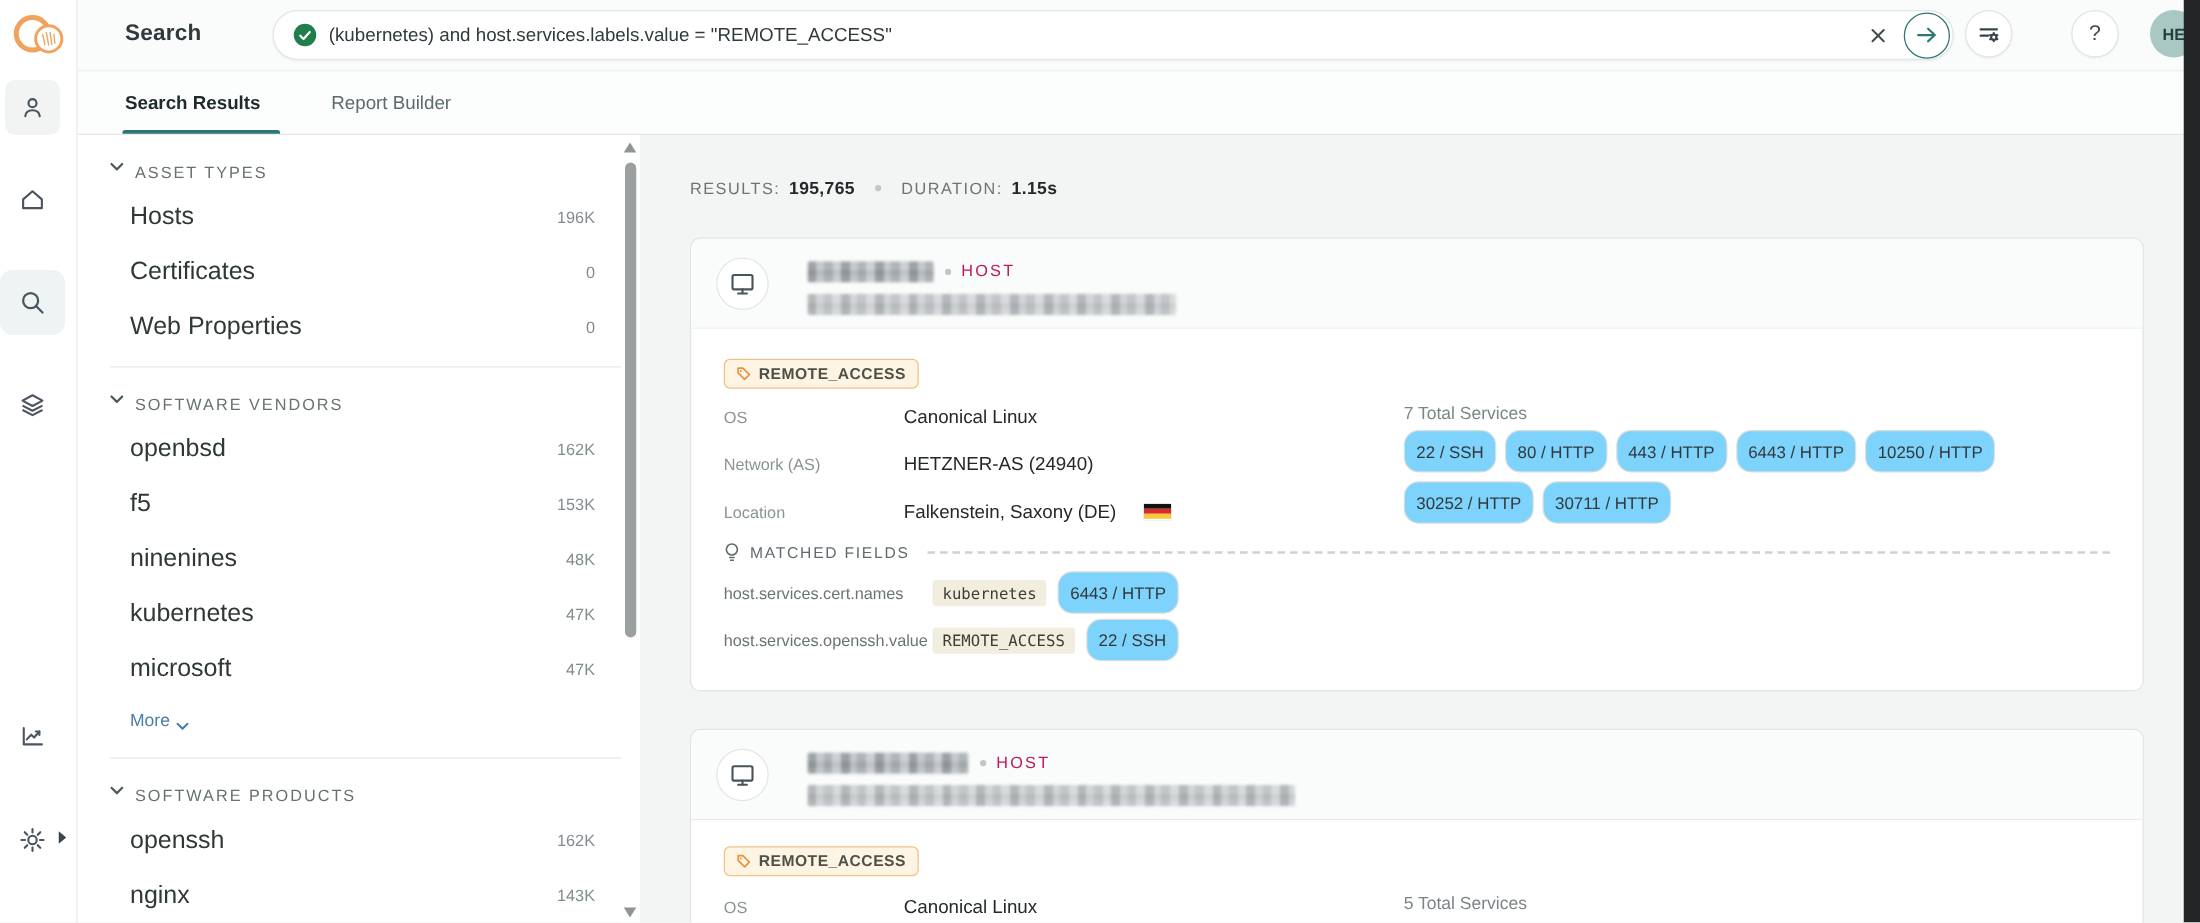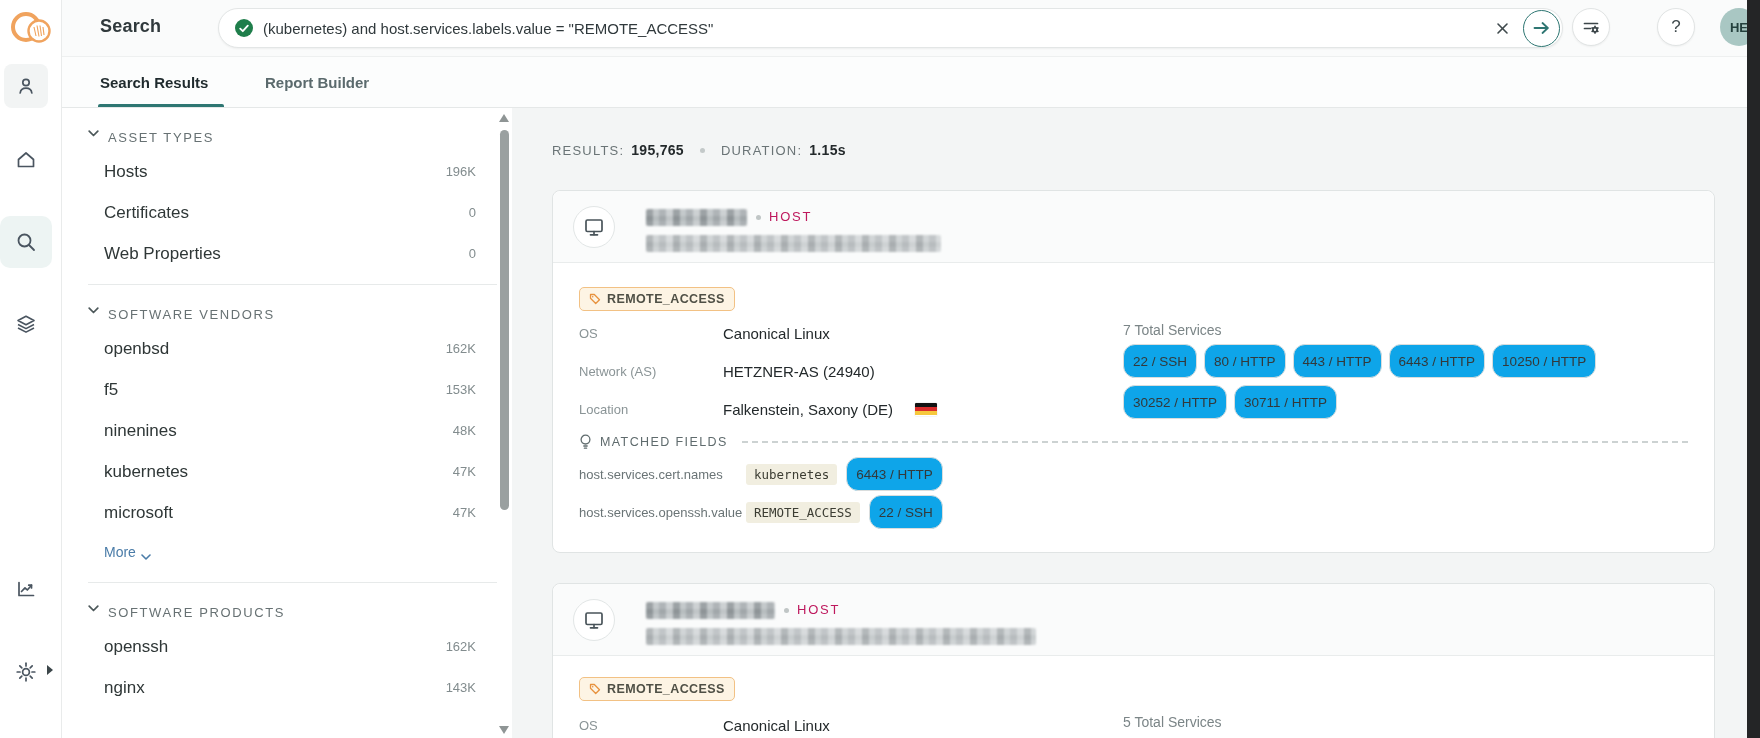--- a/index.html
+++ b/index.html
@@ -23,32 +23,32 @@
   #query-input { flex:1; border:none; outline:none; background:transparent; font-size:15px; color:#30393c; margin-left:10px; font-family:"Liberation Sans",sans-serif; }
   .pill-x { width:30px; height:30px; margin-right:6px; display:flex; align-items:center; justify-content:center; cursor:pointer; }
   .run-btn { width:37px; height:37px; border-radius:50%; border:1.6px solid #2e7672; background:#fff; margin-right:2px; display:flex; align-items:center; justify-content:center; cursor:pointer; flex:0 0 auto; }
   .round-btn { position:absolute; top:8px; width:38px; height:38px; border-radius:50%; background:#fff; border:1px solid #e1e4e4; box-shadow:0 1px 2px rgba(0,0,0,.05); display:flex; align-items:center; justify-content:center; cursor:pointer; }
   #filter-btn { left:1510px; }
   #help-btn { left:1595px; font-size:17px; color:#3f4a4d; font-weight:400; }
   #avatar { position:absolute; left:1658px; top:8px; width:38px; height:38px; border-radius:50%; background:#a9c7c3; display:flex; align-items:center; justify-content:center; font-size:13px; font-weight:700; color:#24403d; cursor:pointer; }
 
   
   #tabstrip { position:absolute; left:62px; top:57px; right:13px; height:51px; background:#fcfdfd; border-bottom:1px solid #e5e8e8; z-index:9; }
-  .tab { position:absolute; top:0; height:50px; display:flex; align-items:center; font-size:15px; cursor:pointer;font-weight:bold; }
+  .tab { position:absolute; top:0; height:50px; display:flex; align-items:center; font-size:15px; cursor:pointer; }
   #tab-0 { left:38px; font-weight:700; color:#1f2a2d; }
   #tab-1 { left:203px; color:#5b6a6d; }
   #tab-underline { position:absolute; left:36px; bottom:0; width:126px; height:3px; background:#2e7672; border-radius:2px 2px 0 0; }
 
   
   #facet-panel { position:absolute; left:62px; top:108px; width:450px; height:630px; background:#fff; z-index:5; overflow:hidden; }
   .facet-section { padding-top:16px; }
   .facet-header { display:flex; align-items:flex-start; gap:9px; padding:6px 0 6px 26px; cursor:pointer; }
   .facet-header span { font-size:13px; letter-spacing:1.6px; color:#677173; }
   .facet-item { display:flex; align-items:center; justify-content:space-between; padding:10.5px 36px 10.5px 42px; cursor:pointer; }
-  .fi-label { font-size:17px; color:#2f3737; }
+  .fi-label { font-size:20px; color:#2f3737; }
   .fi-count { font-size:13px; color:#828c8e; }
   .facet-divider { border-top:1px solid #e7eaea; margin:10px 15px 0 26px; }
   .more-link { display:flex; align-items:flex-end; gap:5px; padding:11px 0 12px 42px; color:#4a7ca8; font-size:14px; cursor:pointer; }
 
   
   #facet-scroll { position:absolute; left:497px; top:108px; width:15px; height:630px; background:#fff; z-index:6; }
   .scroll-thumb { position:absolute; left:3px; top:22px; width:9px; height:380px; background:#9aa0a0; border-radius:5px; cursor:pointer; }
   .tri-up { position:absolute; left:2px; top:6px; width:0; height:0; border-left:5.5px solid transparent; border-right:5.5px solid transparent; border-bottom:8px solid #8f9595; cursor:pointer; }
   .tri-down { position:absolute; left:2px; bottom:4px; width:0; height:0; border-left:5.5px solid transparent; border-right:5.5px solid transparent; border-top:8px solid #8f9595; cursor:pointer; }
 
@@ -75,21 +75,21 @@
   .tag-chip span { font-size:12.5px; font-weight:600; color:#4f5046; letter-spacing:.4px; }
 
   .frow { position:absolute; left:26px; height:20px; display:flex; align-items:center; }
   .frow .flabel { width:144px; font-size:13px; color:#8a9496; }
   .frow .fvalue { font-size:15px; color:#23292b; }
   .flag-de { width:22px; height:13px; margin-left:22px; display:inline-block; border-radius:1px; overflow:hidden; box-shadow:0 0 0 .5px rgba(0,0,0,.08); }
   .flag-de div { height:4.33px; }
 
   .svc-label { position:absolute; left:570px; font-size:14px; color:#7b8587; }
   .svc-chips { position:absolute; left:570px; width:500px; display:flex; flex-wrap:wrap; gap:7px; }
-  .chip { height:32px; display:inline-flex; align-items:center; padding:16px 9px; background:#0ea5e9; border:1px solid #d9dddd; border-radius:12px; font-size:13.5px; color:#33393b; cursor:pointer; white-space:nowrap; }
+  .chip { height:32px; display:inline-flex; align-items:center; padding:16px 9px; background:#7dd3fc; border:1px solid #d9dddd; border-radius:12px; font-size:13.5px; color:#33393b; cursor:pointer; white-space:nowrap; }
 
   .mf-header { position:absolute; left:26px; right:26px; display:flex; align-items:center;text-align:right; }
   .mf-title { font-size:12.5px; letter-spacing:1.4px; color:#5f6b6d; margin-left:8px; }
   .mf-dash { flex:1; border-top:2px dashed #ccd2d2; margin-left:14px; }
   .mf-row { position:absolute; left:26px; display:flex; align-items:center; gap:9px; height:26px; }
   .mf-field { width:158px; font-size:13px; color:#6a7476; }
   .mf-hl { background:#f1eee0; border-radius:3px; padding:3px 8px; font-family:"DejaVu Sans Mono", monospace; font-size:12.5px; color:#3c3d33; }
   #dark-edge { position:absolute; right:0; top:0; width:13px; height:738px; background:#242526; z-index:30; }
   svg { display:block; }
 </style>

